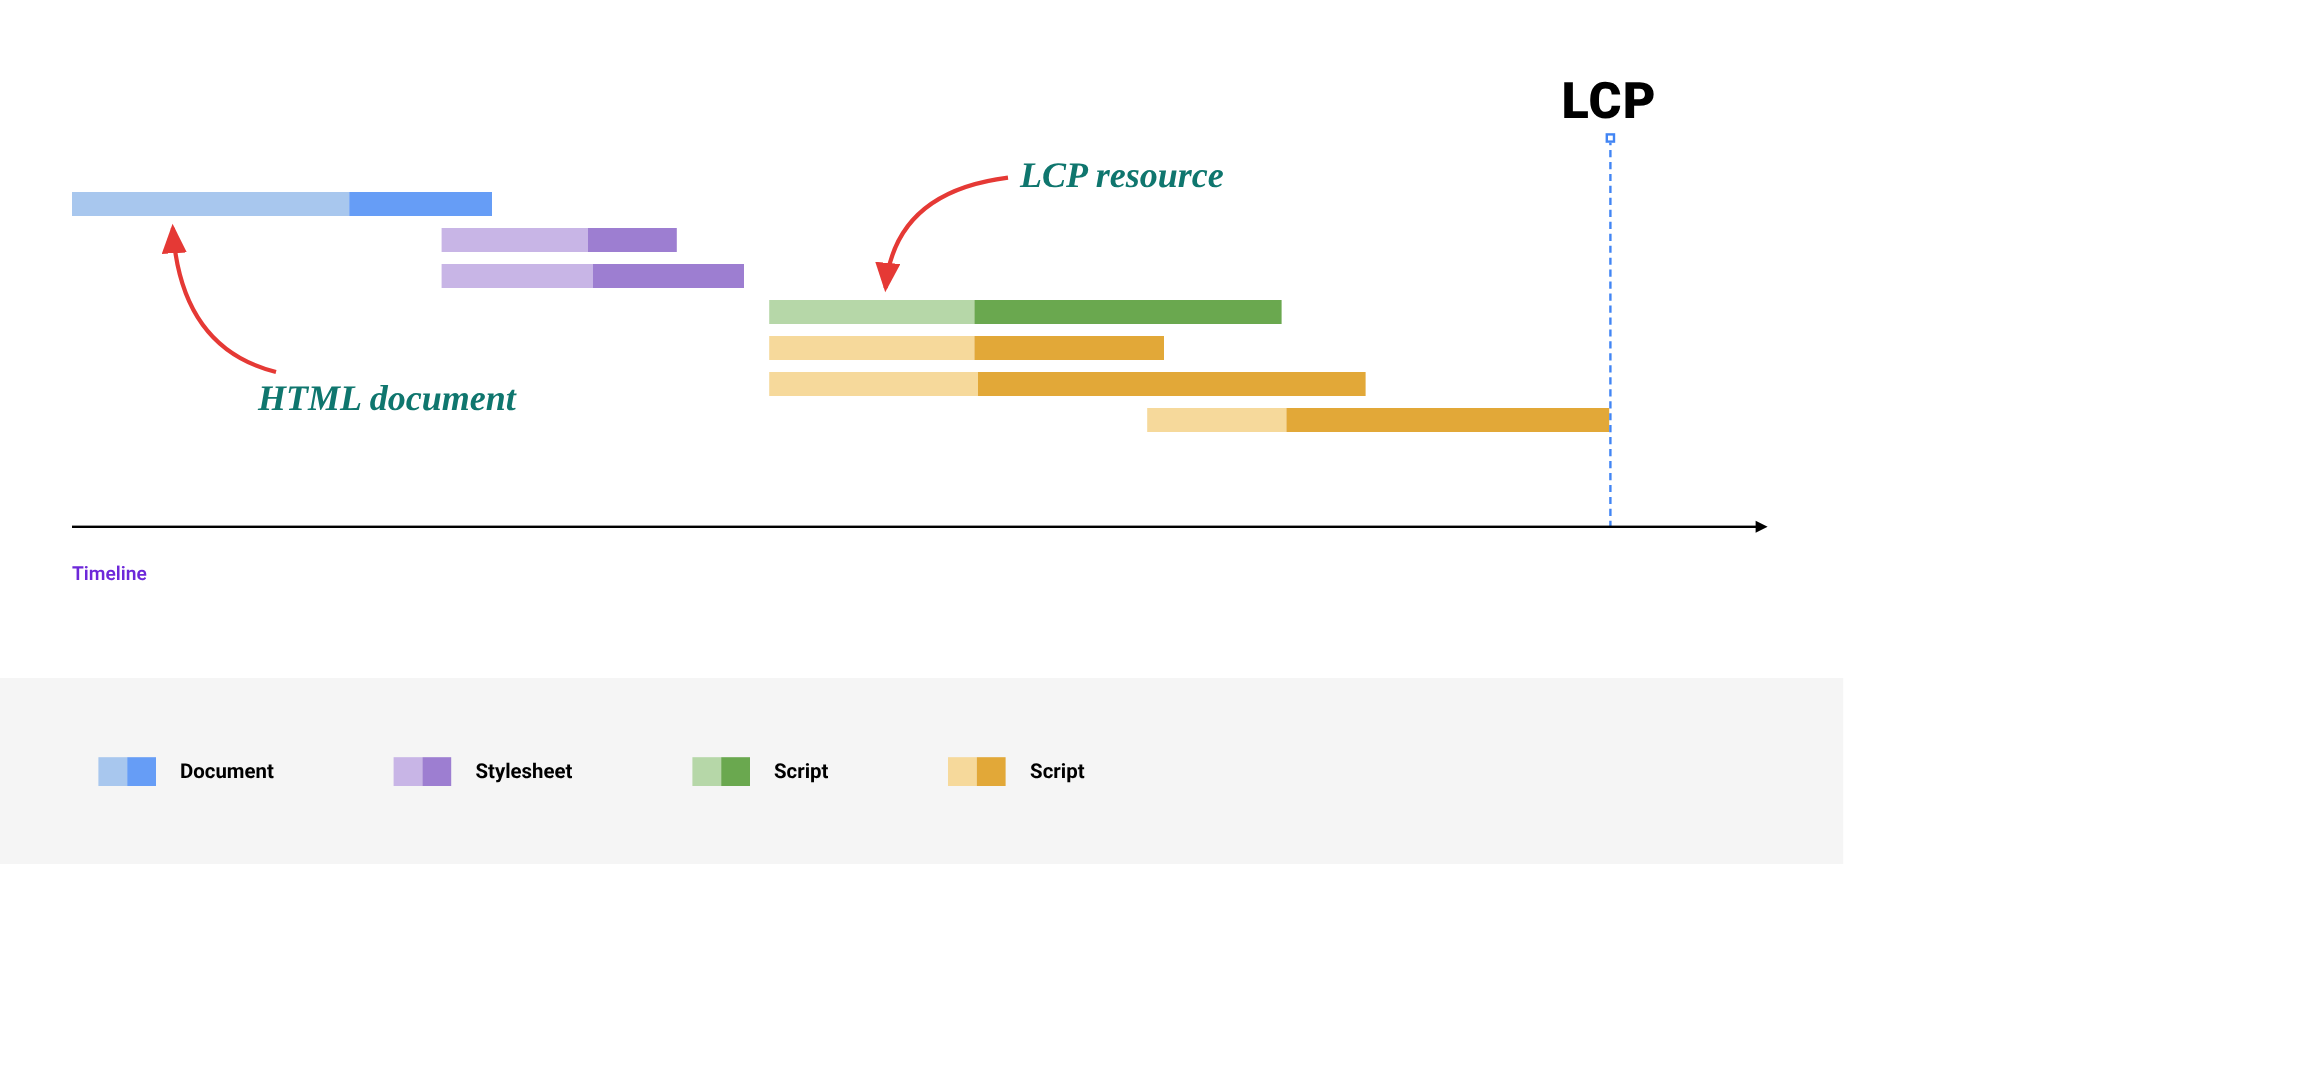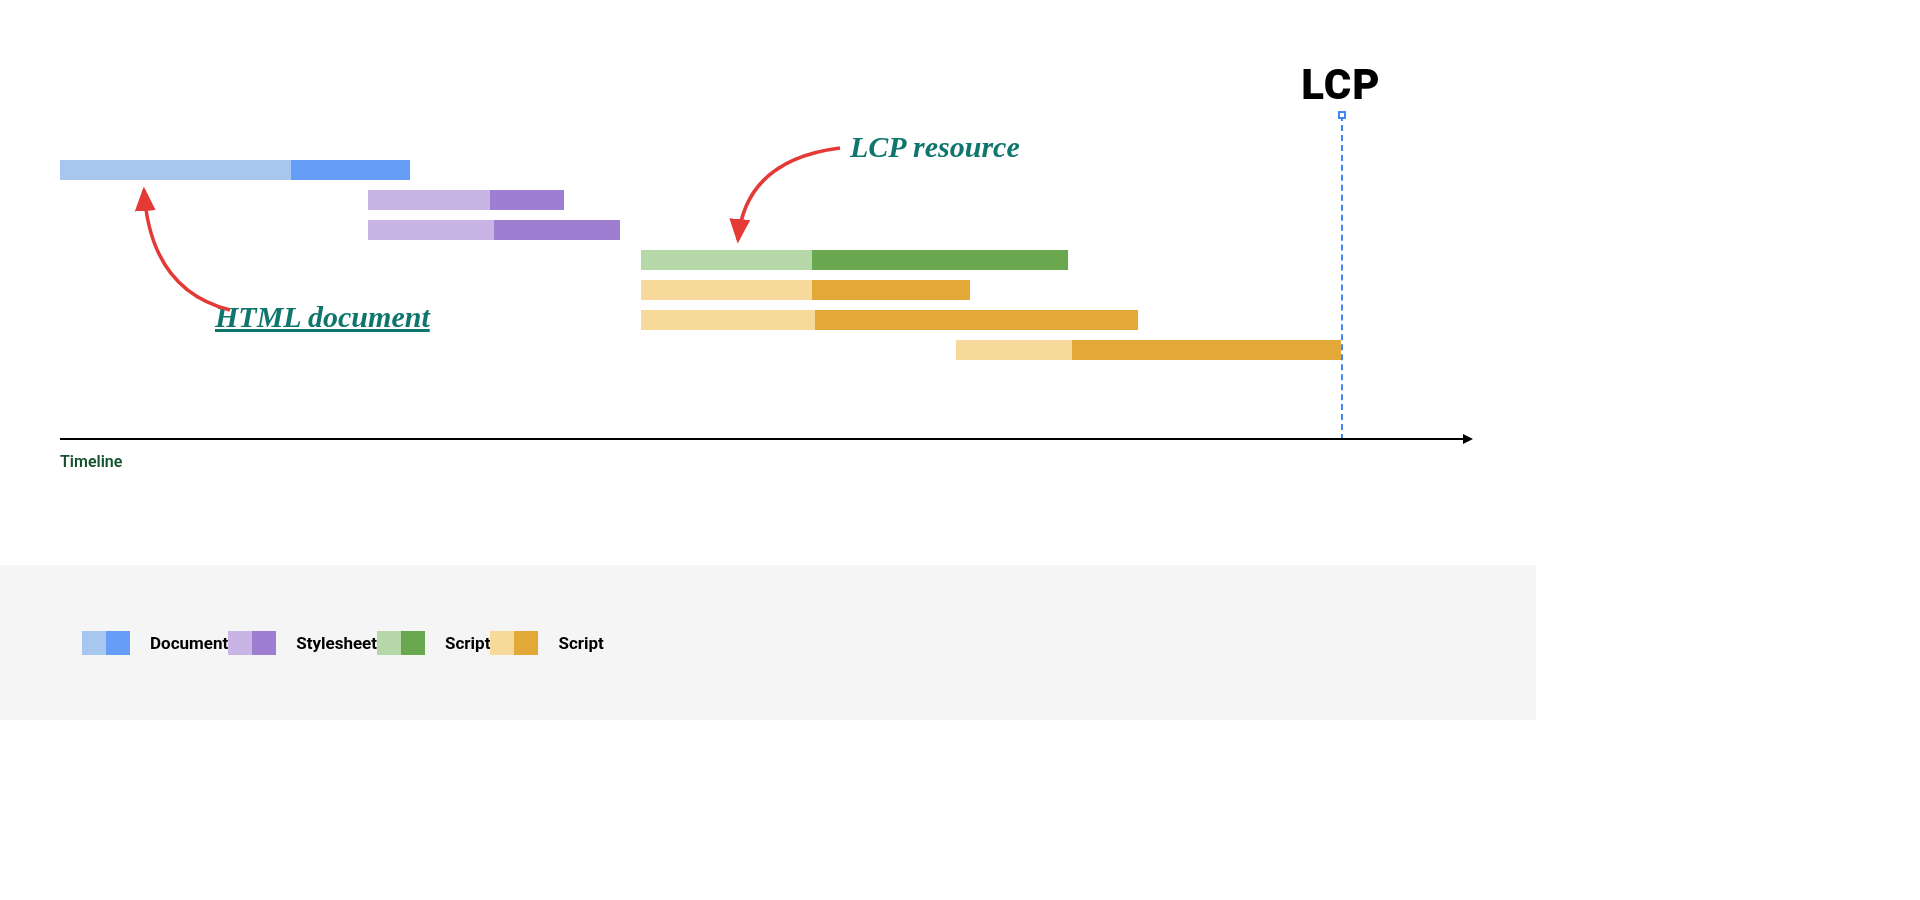--- a/index.html
+++ b/index.html
@@ -43,24 +43,24 @@
     right: -8px;
     top: -4.5px;
     width: 0; height: 0;
     border-left: 10px solid #000;
     border-top: 5px solid transparent;
     border-bottom: 5px solid transparent;
   }
   .axis-label {
     position: absolute;
     left: 60px;
-    top: 452px;
+    top: 468px;
     font-size: 16px;
     font-weight: 600;
-    color: #14532d;
+    color: #6d28d9;
   }
   .lcp-line {
     position: absolute;
     top: 115px;
     height: 325px;
     width: 0;
     border-left: 2px dashed #4285f4;
   }
   .lcp-marker {
     position: absolute;
@@ -88,20 +88,21 @@
   }
   .legend {
     position: absolute;
     left: 0;
     top: 565px;
     width: 1536px;
     height: 155px;
     background: #f5f5f5;
     display: flex;
     align-items: center;
+    gap: 100px;
     padding-left: 82px;
   }
   .legend-item {
     display: flex;
     align-items: center;
     gap: 20px;
   }
   .swatch {
     display: flex;
     width: 48px;
@@ -153,21 +154,21 @@
   </div>
 
 <div class="lcp-label" id="lcp-label" style="left: 1341px; top: 60px; text-align: center;">LCP</div>
 <div class="lcp-line" id="lcp-line" style="left: 1341px;">
   <div class="lcp-marker"></div>
 </div>
 
 <div class="axis"></div>
 <div class="axis-label">Timeline</div>
 
-<div class="annotation" style="left:215px; top:300px;text-decoration:underline;">HTML document</div>
+<div class="annotation" style="left:215px; top:316px;">HTML document</div>
 <svg class="anno" style="left:120px; top:180px;" width="180" height="140">
   <defs>
     <marker id="ah1" markerWidth="10" markerHeight="10" refX="6" refY="3" orient="auto">
       <path d="M0,0 L7,3 L0,6 Z" fill="#e53935"></path>
     </marker>
   </defs>
   <path d="M 110 130 Q 30 110 24 10" stroke="#e53935" stroke-width="3.5" fill="none" marker-end="url(#ah1)"></path>
 </svg>
 
 <div class="annotation" style="left:850px; top:130px;">LCP resource</div>

